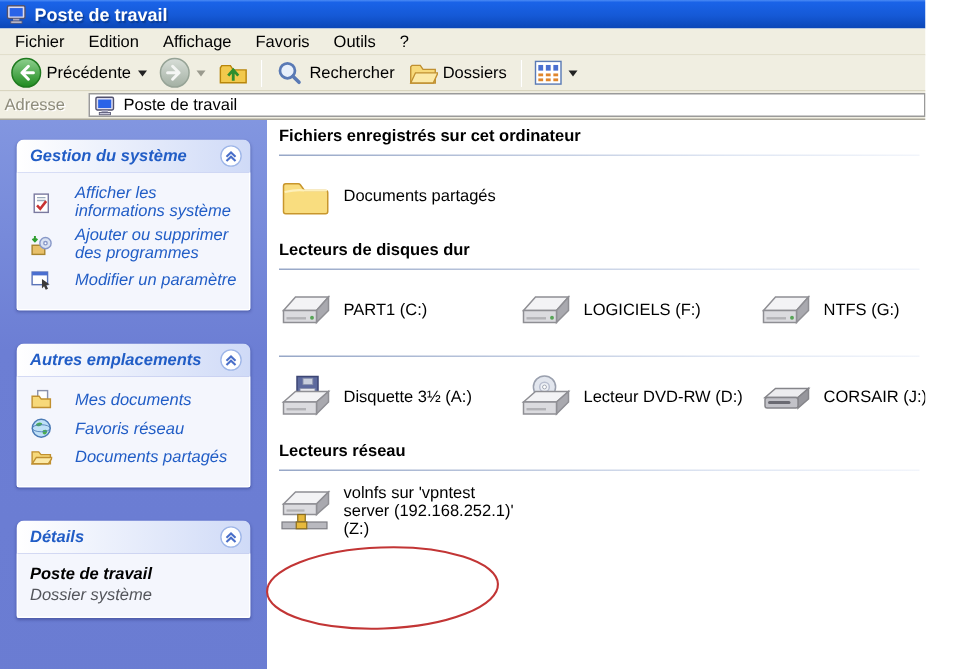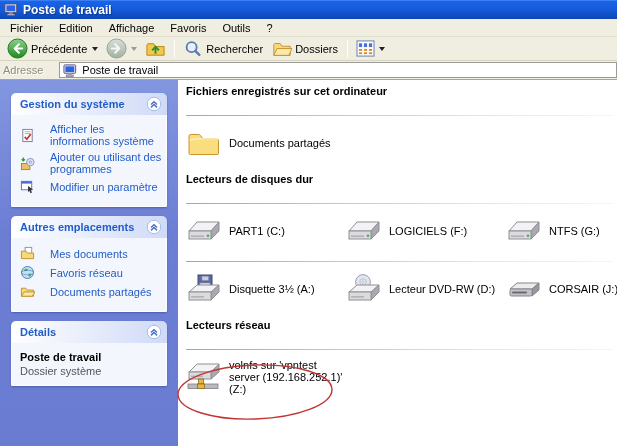--- a/index.html
+++ b/index.html
@@ -27,33 +27,33 @@
   .tsep { width:1px; height:18px; background:#cdc9b4; border-right:1px solid #fff; margin:0 3px; }
 
   
   .addressbar { height:19px; background:#f0eee1; border-bottom:1px solid #a9a699; display:flex; align-items:center; padding:1px 0 1px 3px; gap:16px; }
   .addr-label { color:#8e8c7c; text-shadow:1px 1px 0 #fff; }
   .addr-field { flex:1; height:16px; background:#fff; border:1px solid #9a9a9a; display:flex; align-items:center; gap:4px; padding:0 3px; }
 
   
   .bodyrow { display:flex; height:384px; }
   .sidebar { width:178px; background:linear-gradient(to bottom,#8296e0,#6c7ed4 40%,#6a7cd2); padding:13px 11px 0 11px; overflow:hidden; }
-  .panel { margin-bottom:9px; border-radius:5px 5px 2px 2px; overflow:hidden; box-shadow:0 1px 2px rgba(20,30,90,.35); }
+  .panel { margin-bottom:22px; border-radius:5px 5px 2px 2px; overflow:hidden; box-shadow:0 1px 2px rgba(20,30,90,.35);font-style:italic; }
   .panel-h { height:22px; background:linear-gradient(to right,#ffffff,#cfdaf7); display:flex; align-items:center; justify-content:space-between; padding:0 5px 0 9px; }
   .panel-h span { color:#215dc6; font-weight:bold; }
   .panel-h svg { width:16px; height:16px; }
   .panel-b { background:#f4f6fd; padding:8px 4px 8px 8px; border:1px solid #fff; border-top:none; }
   .side-item { display:flex; gap:15px; margin-bottom:4px; color:#215dc6; line-height:12px; cursor:pointer;align-items:center; }
   .side-item svg { flex:0 0 15px; width:15px; height:15px; }
   .det-title { font-weight:bold; margin-bottom:2px; }
   .det-sub { color:#54565c; }
 
   
   .content { flex:1; background:#fff; padding:5px 0 0 8px; overflow:hidden; }
-  .sec-h { font-weight:bold; font-size:11px; margin-bottom:18px; }
+  .sec-h { font-weight:bold; font-size:11px; margin-bottom:6px; }
   .sec-line { height:1px; background:linear-gradient(to right,#97a7c7,#dfe6f3 70%,#f2f5fb); margin-bottom:7px; margin-right:4px; }
   .tiles { display:grid; grid-template-columns:160px 160px 129px; column-gap:0; row-gap:5px; margin-bottom:10px; }
   .tile { display:flex; align-items:center; gap:7px; min-height:40px; cursor:default; }
   .tile svg { flex:0 0 36px; width:36px; height:32px; }
   .tile-label { max-width:118px; line-height:12px; }
 
   
   .annot { position:absolute; left:0; top:0; width:635px; height:446px; pointer-events:none; }
 </style>
 </head>
@@ -262,21 +262,21 @@
             <div class="side-item">
               <svg>
                 <use href="#sym-system-info-icon"></use>
               </svg>
               <span>Afficher les informations système</span>
             </div>
             <div class="side-item">
               <svg>
                 <use href="#sym-add-remove-programs-icon"></use>
               </svg>
-              <span>Ajouter ou utilisant des programmes</span>
+              <span>Ajouter ou supprimer des programmes</span>
             </div>
             <div class="side-item">
               <svg>
                 <use href="#sym-change-setting-icon"></use>
               </svg>
               <span>Modifier un paramètre</span>
             </div>
           </div>
       </div>
 

